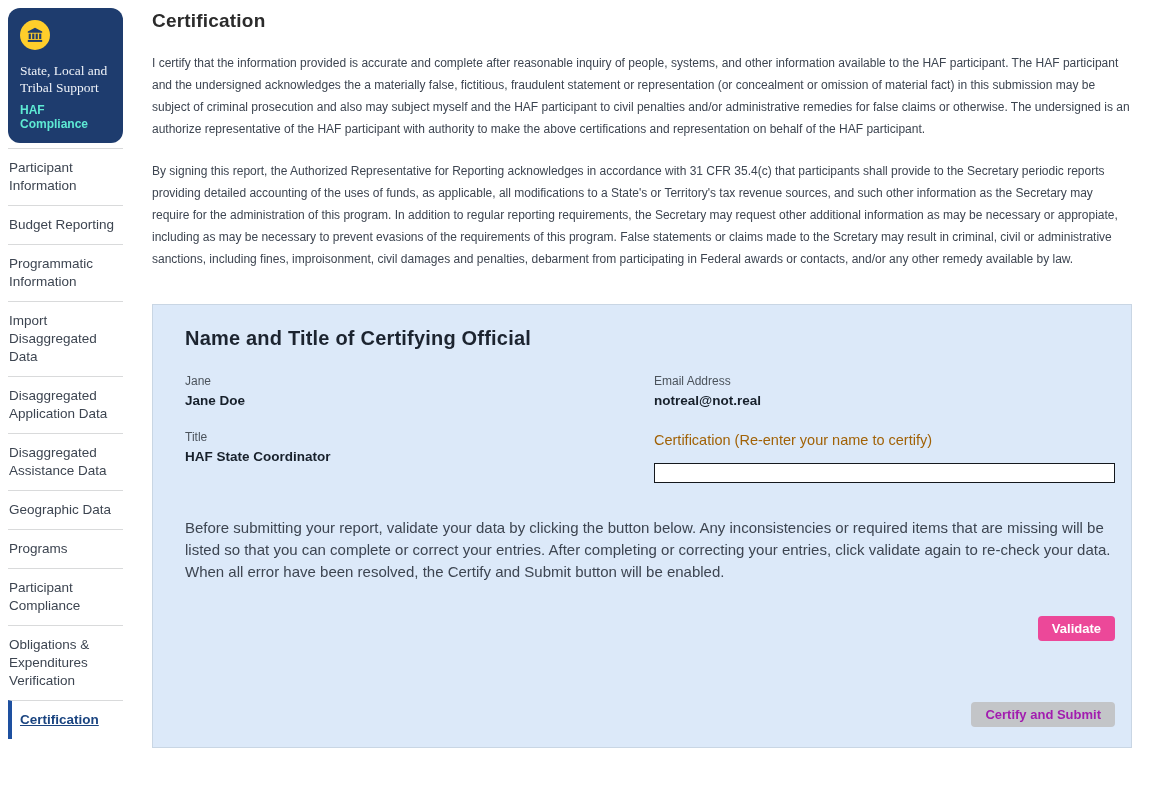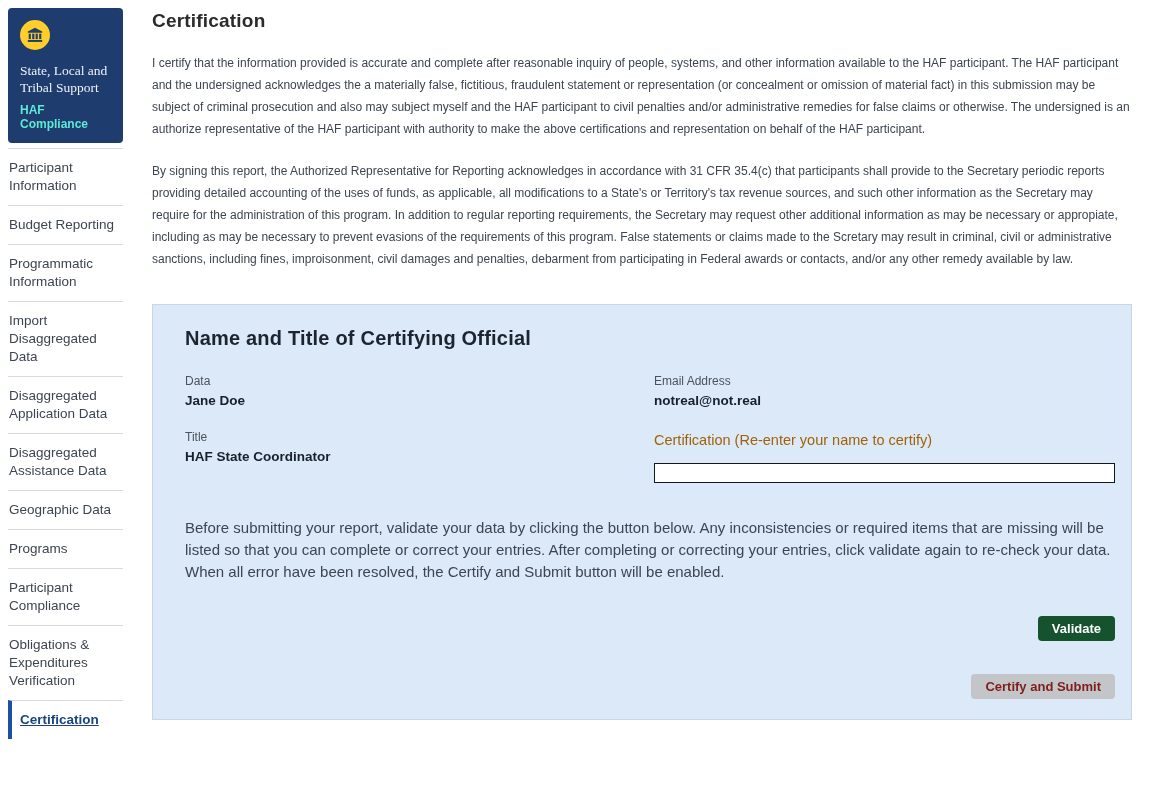--- a/index.html
+++ b/index.html
@@ -8,21 +8,21 @@
     font-family: "Liberation Sans", "DejaVu Sans", sans-serif;
     color: #3d4551;
     width: 1149px;
   }
   .page { width: 1149px; min-height: 786px; display: flex; align-items: flex-start; }
 
   
   .sidebar { flex: 0 0 115px; margin: 8px 0 0 8px; }
   .logo-card {
     background: #1e3c6e;
-    border-radius: 4px;
+    border-radius: 12px;
     padding: 12px 10px 12px 12px;
     margin-bottom: 5px;
   }
   .logo-circle {
     width: 30px; height: 30px; border-radius: 50%;
     background: #ffce2b;
     display: flex; align-items: center; justify-content: center;
     margin-bottom: 12px;
   }
   .logo-org {
@@ -82,22 +82,22 @@
   .btn-row { display: flex; justify-content: flex-end; }
   .btn-row.validate-row { margin-top: 33px; }
   .btn-row.certify-row { margin-top: 33px; }
   .btn {
     font-family: "Liberation Sans", "DejaVu Sans", sans-serif;
     font-size: 13px; font-weight: 700;
     border: none; border-radius: 4px;
     padding: 5px 14px;
     cursor: pointer;
   }
-  .btn-primary { background: #14532d; color: #ffffff; }
-  .btn-disabled { background: #c3c5c8; color: #7f1d1d; cursor: default; }
+  .btn-primary { background: #ec4899; color: #ffffff; }
+  .btn-disabled { background: #c3c5c8; color: #a21caf; cursor: default; margin-top: 28px; }
 </style>
 </head>
 <body>
 
 <div class="page">
 
   <aside class="sidebar">
     <div class="logo-card">
       <div class="logo-circle">
         <svg width="18" height="18" viewBox="0 0 20 20" aria-hidden="true">
@@ -133,21 +133,21 @@
     <h1 class="page-title">Certification</h1>
     <p class="body-para">I certify that the information provided is accurate and complete after reasonable inquiry of people, systems, and other information available to the HAF participant. The HAF participant and the undersigned acknowledges the a materially false, fictitious, fraudulent statement or representation (or concealment or omission of material fact) in this submission may be subject of criminal prosecution and also may subject myself and the HAF participant to civil penalties and/or administrative remedies for false claims or otherwise. The undersigned is an authorize representative of the HAF participant with authority to make the above certifications and representation on behalf of the HAF participant.</p>
     <p class="body-para">By signing this report, the Authorized Representative for Reporting acknowledges in accordance with 31 CFR 35.4(c) that participants shall provide to the Secretary periodic reports providing detailed accounting of the uses of funds, as applicable, all modifications to a State's or Territory's tax revenue sources, and such other information as the Secretary may require for the administration of this program. In addition to regular reporting requirements, the Secretary may request other additional information as may be necessary or appropiate, including as may be necessary to prevent evasions of the requirements of this program. False statements or claims made to the Scretary may result in criminal, civil or administrative sanctions, including fines, improisonment, civil damages and penalties, debarment from participating in Federal awards or contacts, and/or any other remedy available by law.</p>
 
     <section class="panel">
       <h2 class="panel-title">Name and Title of Certifying Official</h2>
 
       <div class="field-grid">
         <div class="col-left">
           <div class="field">
-            <div class="field-label">Data</div>
+            <div class="field-label">Jane</div>
             <div class="field-value">Jane Doe</div>
           </div>
           <div class="field">
             <div class="field-label">Title</div>
             <div class="field-value">HAF State Coordinator</div>
           </div>
         </div>
         <div class="col-right">
           <div class="field">
             <div class="field-label">Email Address</div>

